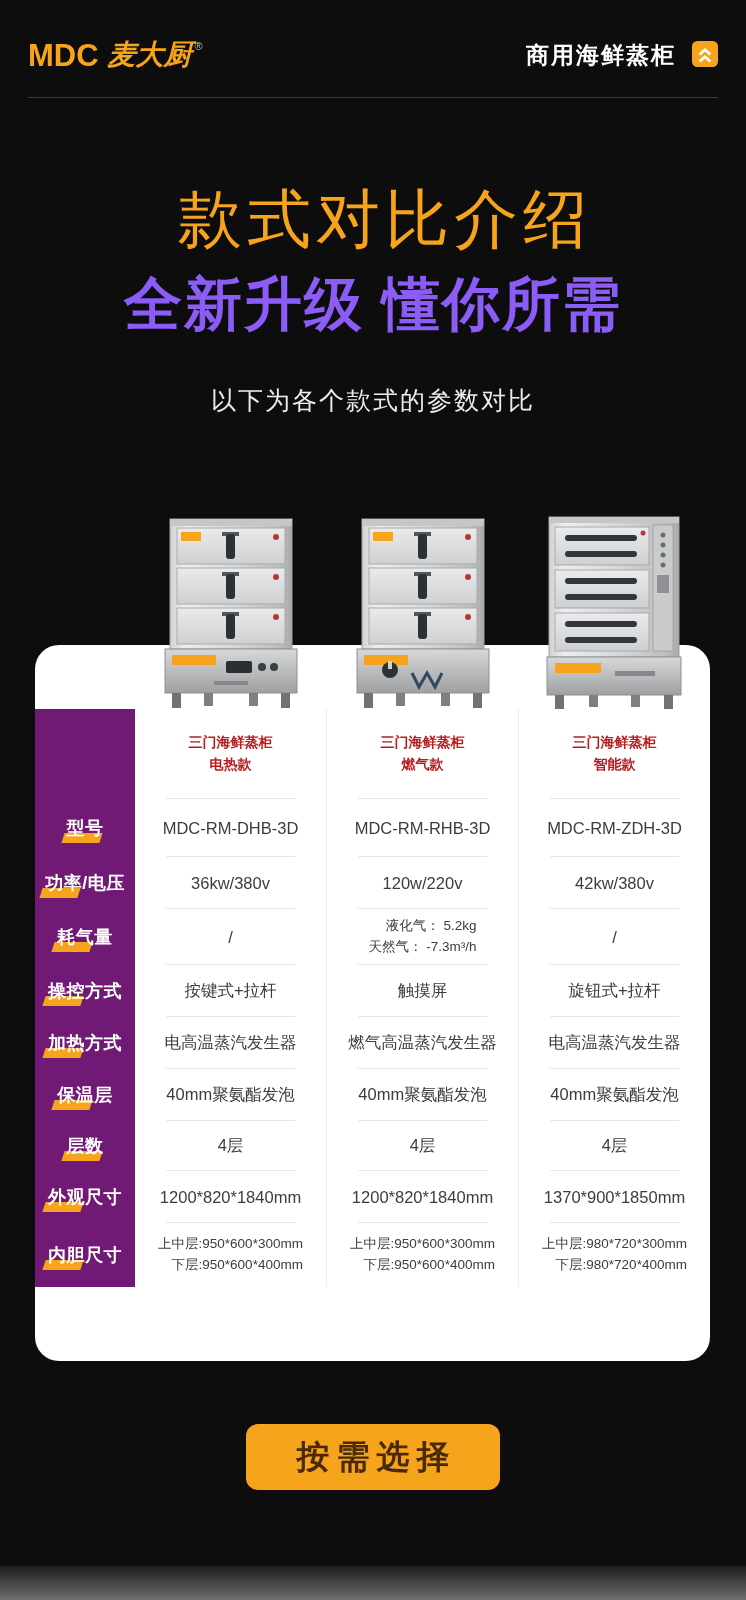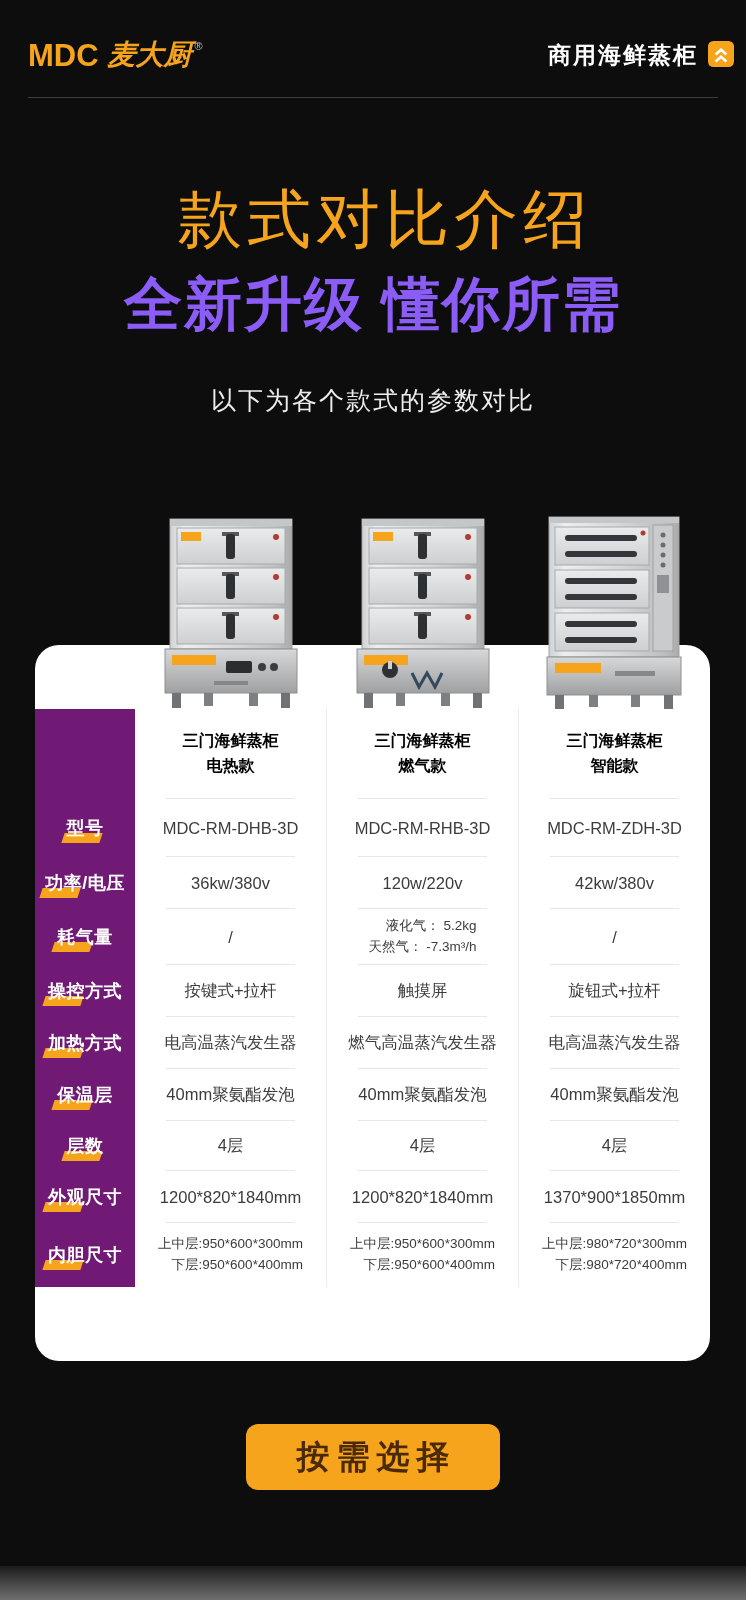--- a/index.html
+++ b/index.html
@@ -1,26 +1,26 @@
 <!DOCTYPE html>
 <html><head>
 <meta charset="utf-8">
 <style>
   html,body{margin:0;padding:0;background:#000;}
   .page{position:relative;width:746px;height:1600px;background:#0d0d0d;overflow:hidden;
         font-family:"Liberation Sans",sans-serif;}
 
   
-  .hdr{position:absolute;top:40px;left:28px;right:12px;display:flex;
+  .hdr{position:absolute;top:40px;left:28px;right:28px;display:flex;
        justify-content:space-between;align-items:center;}
   .logo{display:flex;align-items:flex-start;color:#f7a41d;}
   .logo-mdc{font-size:31px;font-weight:900;line-height:1;}
   .logo-cn{font-size:28px;font-weight:900;margin-left:9px;line-height:1.05;font-style:italic;}
   .logo-reg{font-size:11px;color:#bdbdbd;margin-left:3px;}
-  .hdr-right{display:flex;align-items:center;gap:10px;}
+  .hdr-right{display:flex;align-items:center;gap:16px;}
   .category{color:#ffffff;font-size:23px;font-weight:700;letter-spacing:2px;}
   .divider{position:absolute;top:97px;left:28px;right:28px;height:1px;background:#3d3d3d;}
 
   
   .hero-title{position:absolute;top:176px;left:0;width:100%;text-align:center;
               color:#f7a41d;font-size:64px;font-weight:400;letter-spacing:5px;padding-left:12px;}
   .hero-subtitle{position:absolute;top:266px;left:0;width:100%;text-align:center;
               color:#8b5cf6;font-size:58px;font-weight:900;letter-spacing:2px;}
   .hero-note{position:absolute;top:384px;left:0;width:100%;text-align:center;
               color:#ececec;font-size:25px;letter-spacing:2px;}
@@ -41,21 +41,21 @@
        position:relative;z-index:0;}
   .lab .t{position:relative;color:#ffffff;font-weight:700;font-size:18px;letter-spacing:.5px;}
   .lab .t::before{content:"";position:absolute;left:-4px;bottom:-3px;width:38px;height:10px;
        background:#f7a41d;transform:skewX(-18deg);z-index:-1;}
   .val{flex:1;position:relative;display:flex;align-items:center;justify-content:center;
        padding:0 6px;background:#ffffff;}
   .val + .val{border-left:1px solid #ededed;}
   .val::after{content:"";position:absolute;left:16%;right:16%;bottom:0;height:1px;background:#e7e7e7;}
   .trow.last .val::after{display:none;}
   .val .txt{font-size:16.5px;color:#3c3c3c;white-space:pre-line;text-align:center;}
-  .val.head .txt{font-size:16px;font-weight:700;color:#000000;line-height:1.55;}
+  .val.head .txt{font-size:14px;font-weight:700;color:#b91c1c;line-height:1.55;}
   .val.sm .txt{font-size:13.5px;text-align:right;line-height:1.55;}
 
   
   .cta{position:absolute;top:1424px;left:50%;transform:translateX(-50%);
        width:254px;height:66px;background:#f7a41d;border:none;border-radius:12px;
        color:#4a2a06;font-size:33px;font-weight:900;letter-spacing:7px;text-indent:7px;
        font-family:"Liberation Sans",sans-serif;display:flex;align-items:center;
        justify-content:center;cursor:pointer;}
 
   .bottom-band{position:absolute;left:0;right:0;bottom:0;height:34px;

